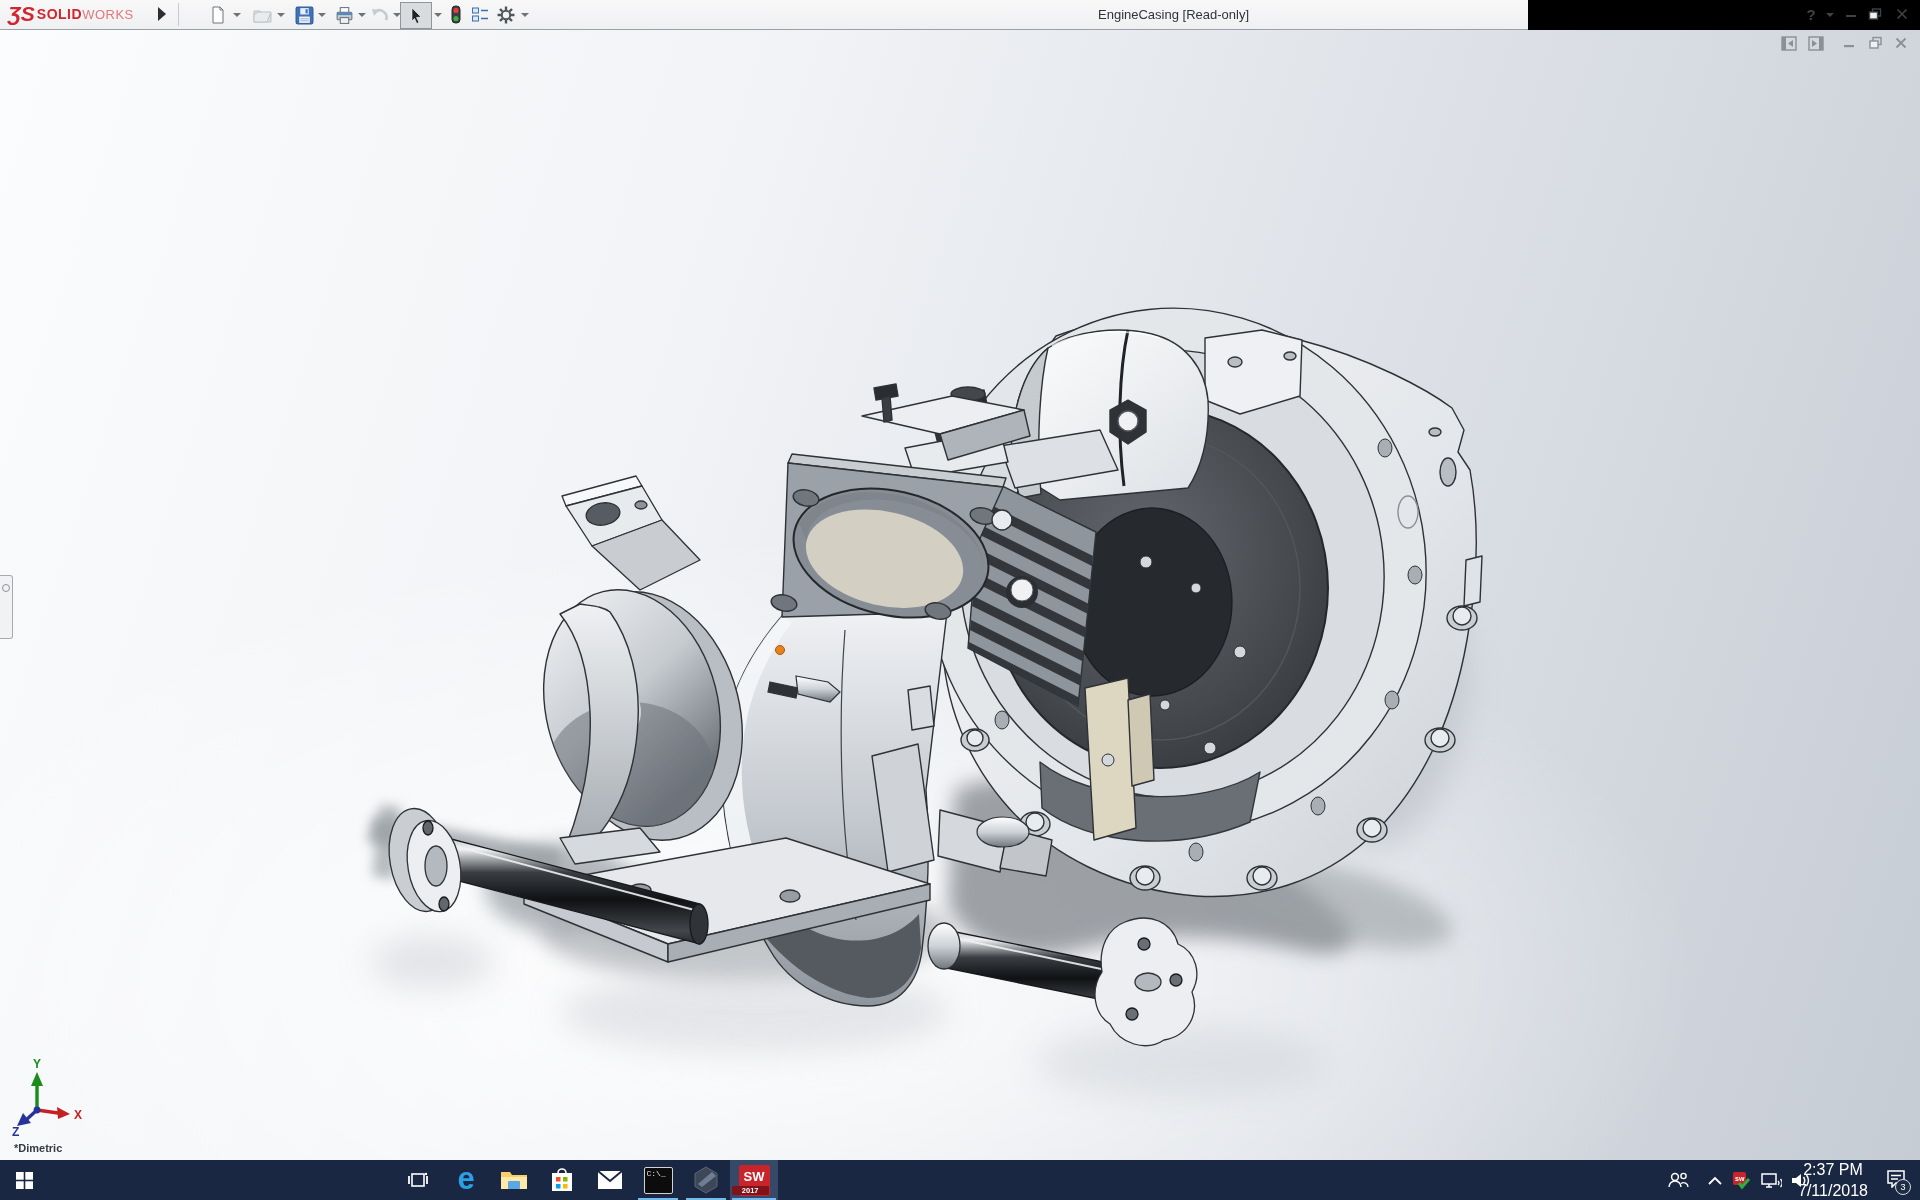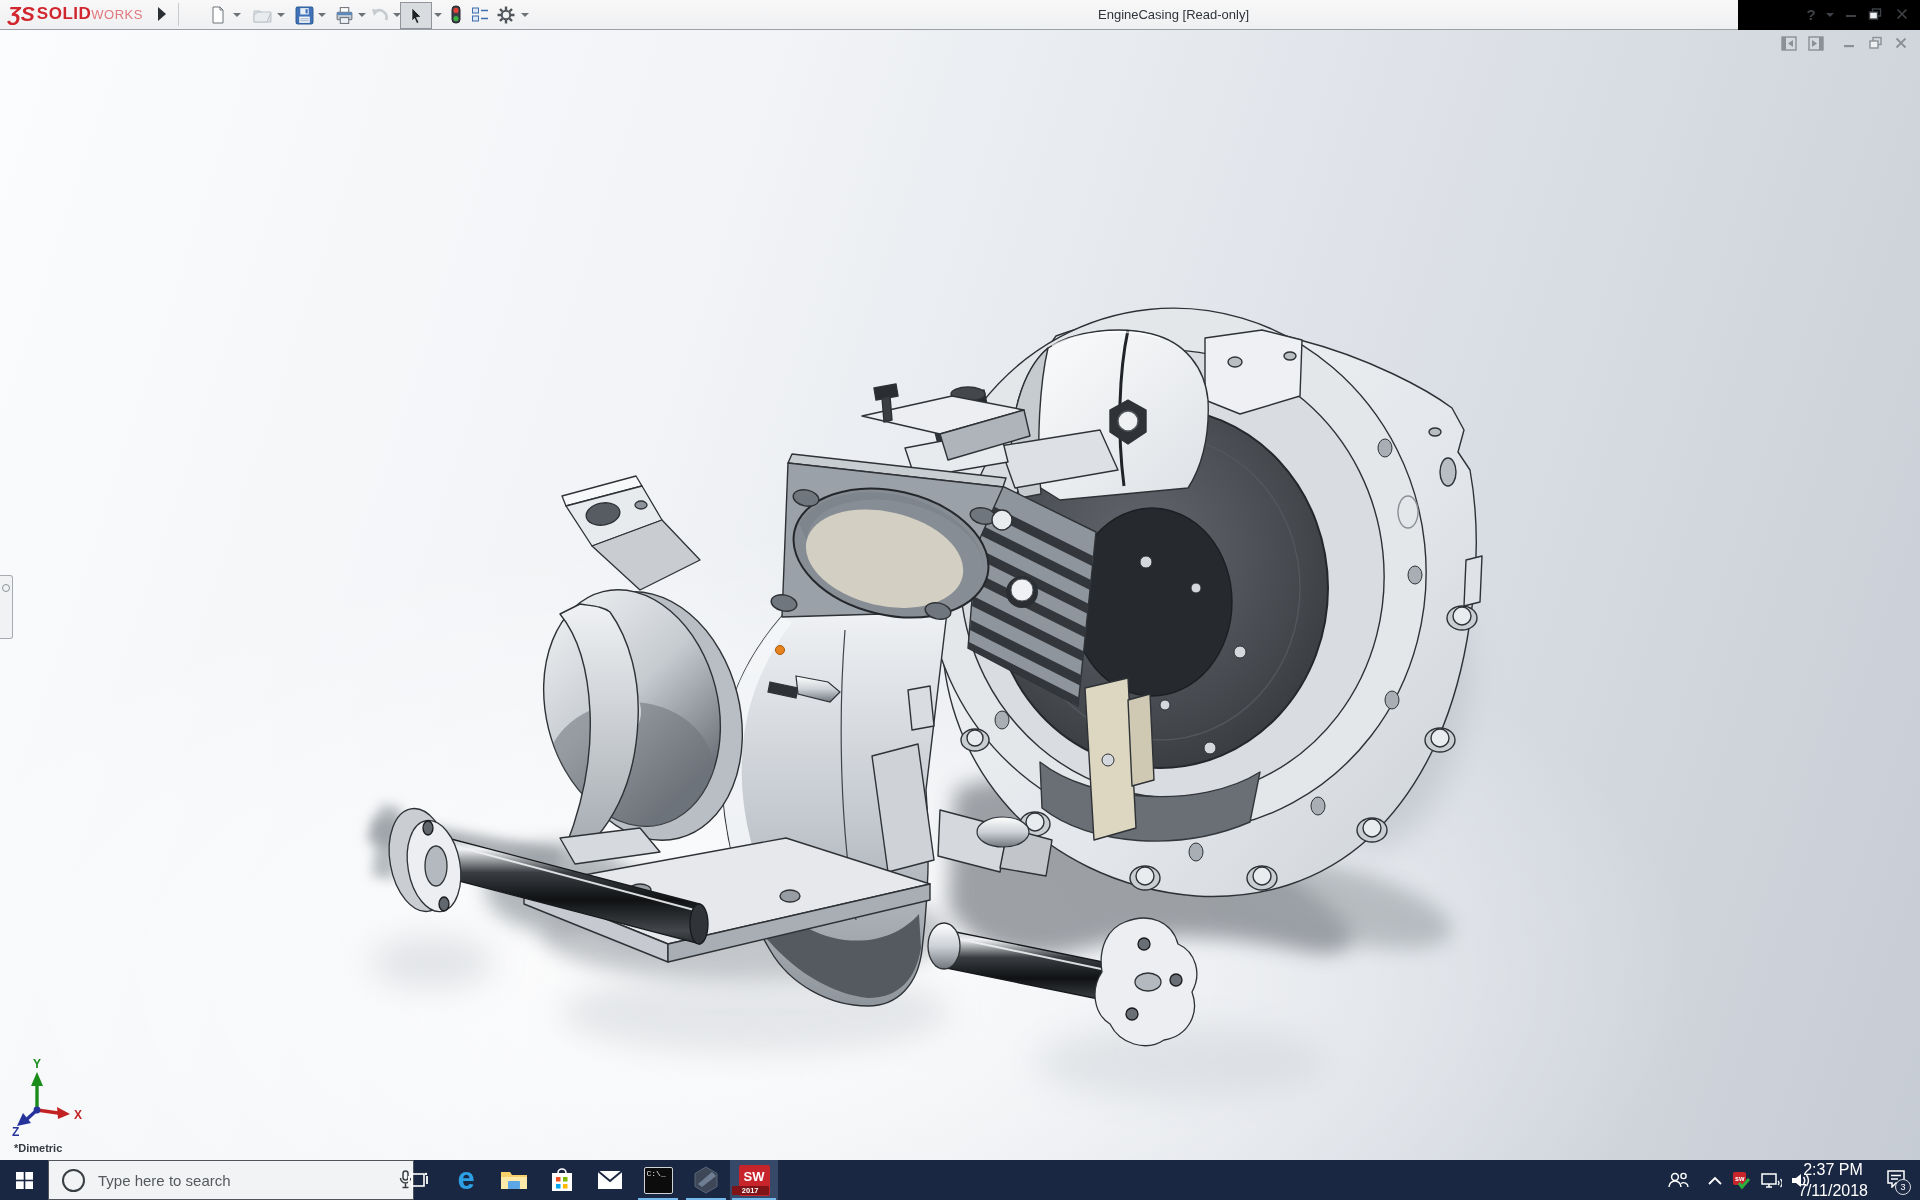--- a/index.html
+++ b/index.html
@@ -1,22 +1,22 @@
 <!DOCTYPE html>
 <html><head>
 <meta charset="utf-8">
 <style>
   html,body{margin:0;padding:0;width:1920px;height:1200px;overflow:hidden;
     font-family:"Liberation Sans",sans-serif;background:#000;}
   
-  #titlebar{position:absolute;left:0;top:0;width:1738px;height:29px;
+  #titlebar{position:absolute;left:0;top:0;width:1528px;height:29px;
     background:linear-gradient(#f8f8f9,#eff0f1);border-bottom:1px solid #9aa0a6;}
   .logo{position:absolute;left:8px;top:2px;height:24px;display:flex;align-items:center;}
   .logo .glyph{font-style:italic;font-weight:bold;font-size:21px;color:#d1262e;margin-right:2px;}
-  .logo .b1{font-weight:800;font-size:17px;color:#d1262e;letter-spacing:.5px;}
+  .logo .b1{font-weight:800;font-size:14px;color:#d1262e;letter-spacing:.5px;}
   .logo .b2{font-weight:400;font-size:13px;color:#e2777c;letter-spacing:.5px;}
   .flyout{position:absolute;left:158px;top:7px;width:0;height:0;
     border-left:8px solid #2b2e32;border-top:7px solid transparent;border-bottom:7px solid transparent;}
   .vsep{position:absolute;left:178px;top:3px;width:1px;height:23px;background:#c7cbd0;}
   .tbico{position:absolute;top:3px;width:24px;height:24px;display:flex;align-items:center;justify-content:center;}
   .caret{position:absolute;top:13px;width:0;height:0;border-top:4px solid #6e7378;
     border-left:4px solid transparent;border-right:4px solid transparent;}
   .selbox{position:absolute;left:400px;top:2px;width:30px;height:25px;background:#d9dcdf;
     border:1px solid #8f959b;display:flex;align-items:center;justify-content:center;}
   #doc-title{position:absolute;left:1098px;top:7px;font-size:13px;color:#30343a;}
@@ -492,28 +492,20 @@
 <div id="taskbar">
   <div class="tcell" style="left:0;width:48px">
     <svg width="17" height="17" viewBox="0 0 17 17">
       <rect x="0" y="0" width="7.7" height="7.7" fill="#fff"></rect>
         <rect x="9.3" y="0" width="7.7" height="7.7" fill="#fff"></rect>
       <rect x="0" y="9.3" width="7.7" height="7.7" fill="#fff"></rect>
         <rect x="9.3" y="9.3" width="7.7" height="7.7" fill="#fff"></rect>
     </svg>
   </div>
 
-  <div id="search">
-    <div class="ring"></div>
-    <input type="text" placeholder="Type here to search" style="">
-    <svg width="15" height="20" viewBox="0 0 15 20" style="margin-left:28px">
-      <rect x="5" y="1" width="5" height="9" rx="2.5" fill="none" stroke="#3a3f44" stroke-width="1.5"></rect>
-      <path d="M2.5,8 a5,5 0 0 0 10,0 M7.5,13 v4 M4.5,17.5 h6" fill="none" stroke="#3a3f44" stroke-width="1.5"></path>
-    </svg>
-  </div>
 
   <div class="tcell" style="left:394px;width:48px">
     <svg width="22" height="18" viewBox="0 0 22 18">
       <rect x="5" y="3" width="12" height="12" fill="none" stroke="#fff" stroke-width="1.6"></rect>
       <path d="M2,5 v8 M20,5 v8" stroke="#fff" stroke-width="1.8"></path>
       <circle cx="19" cy="3" r="1.2" fill="#fff"></circle>
     </svg>
   </div>
 
   <div class="tcell" style="left:442px;width:48px">

